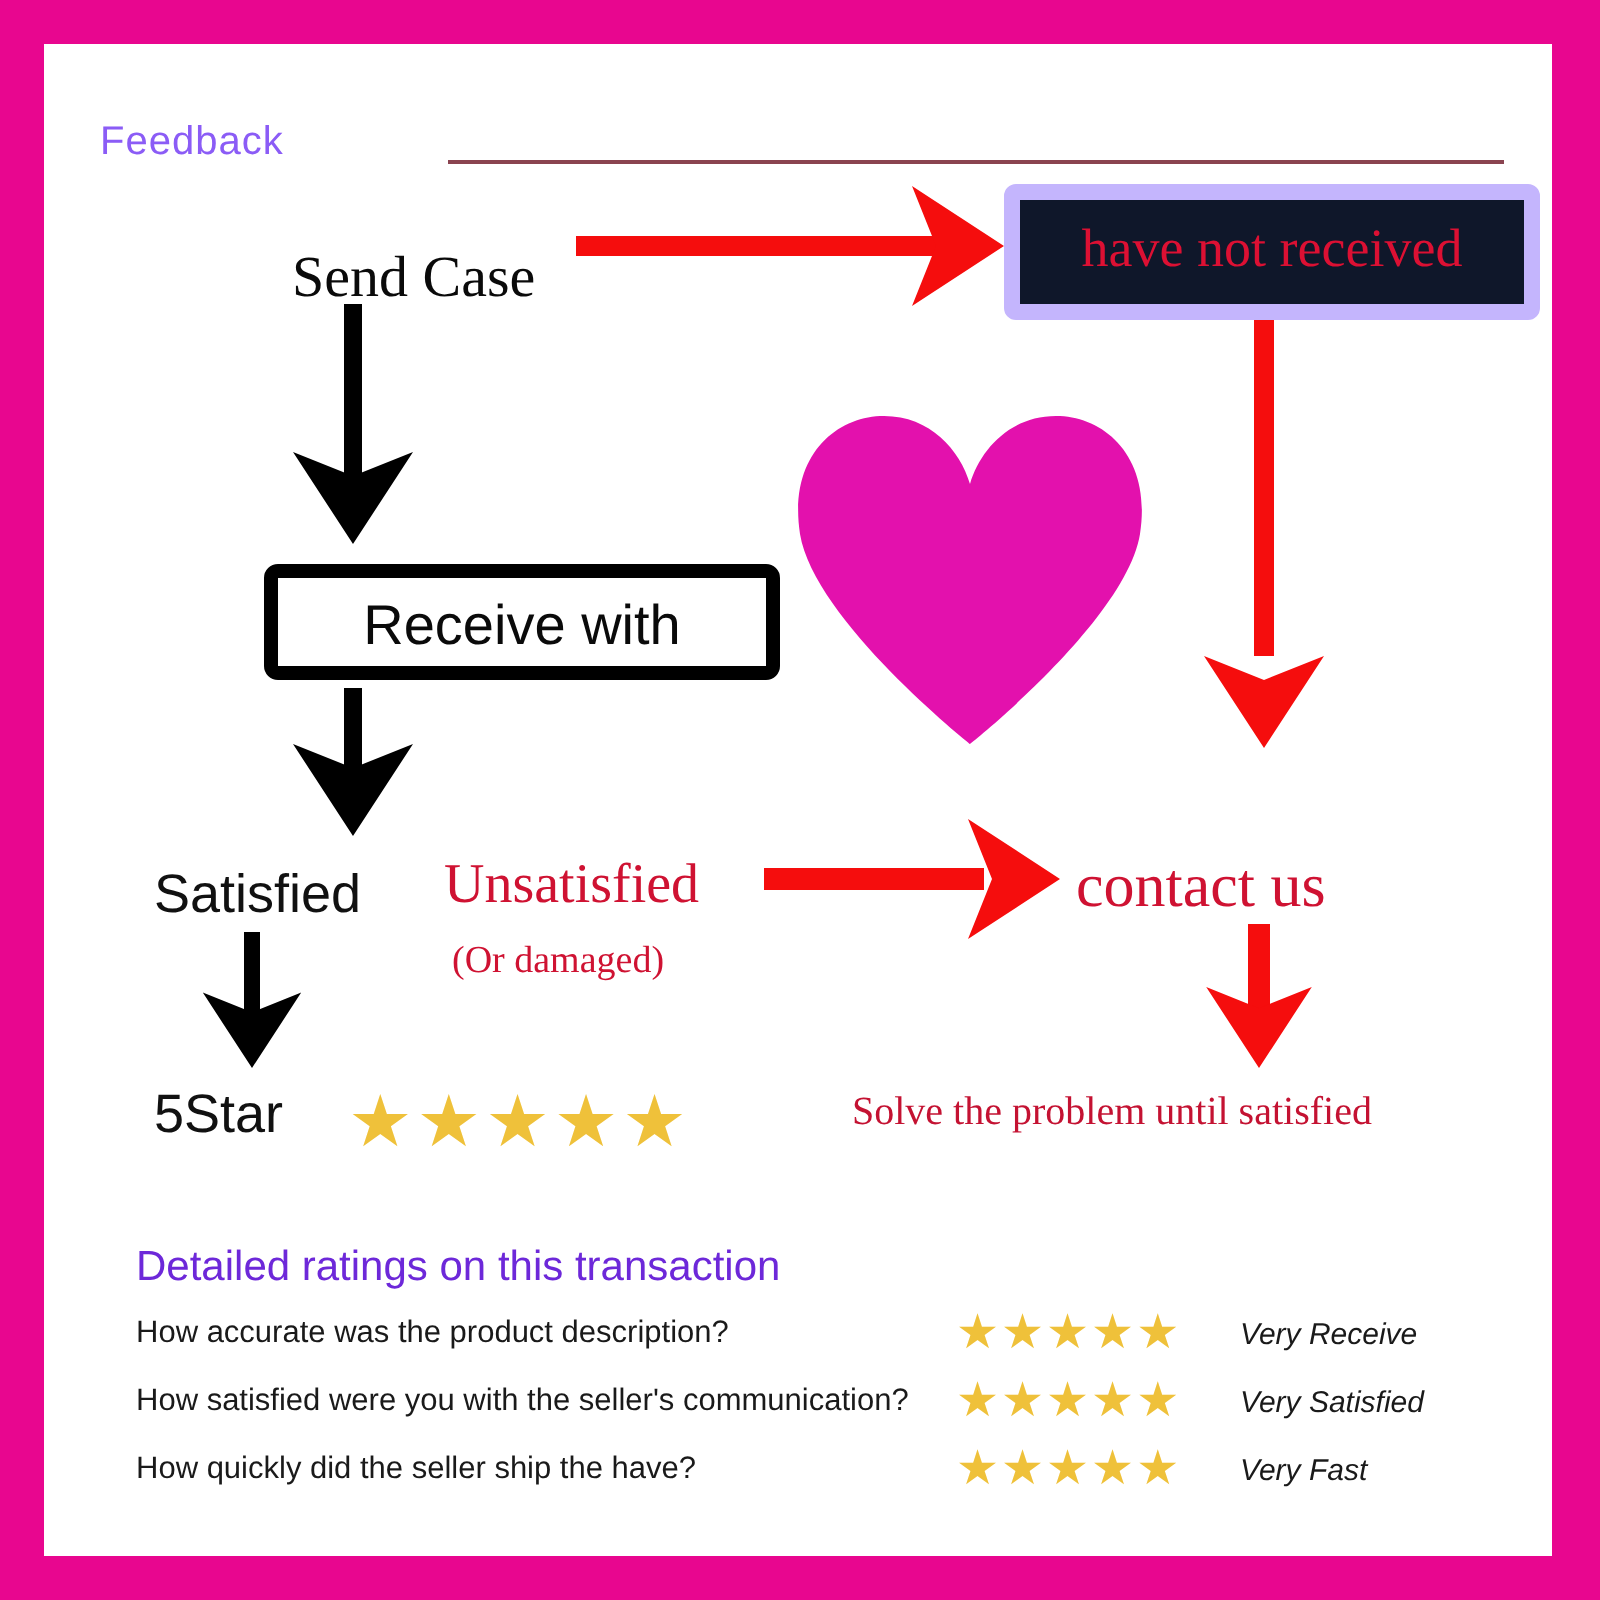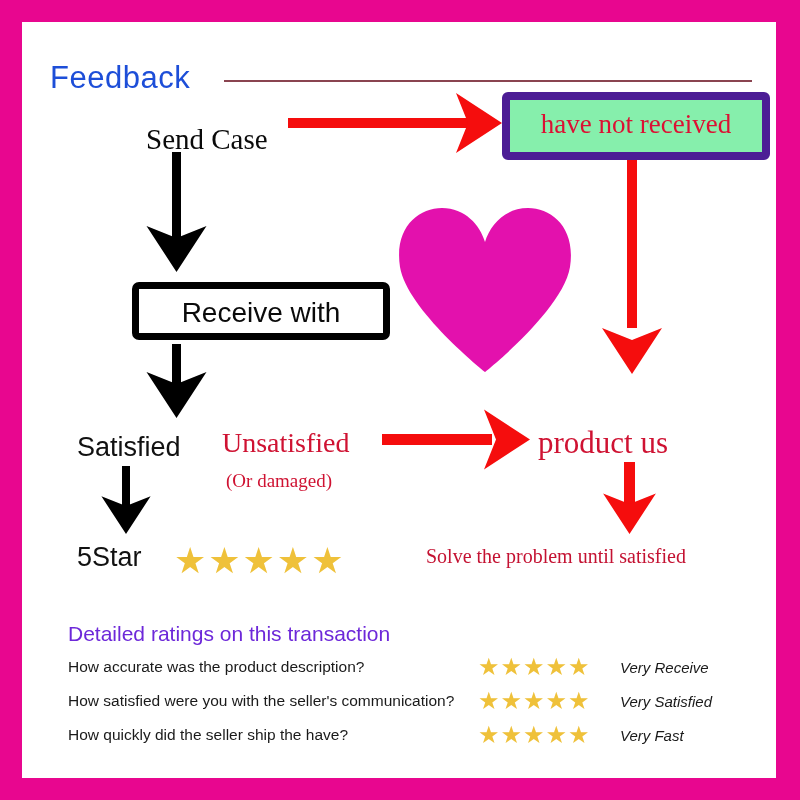--- a/index.html
+++ b/index.html
@@ -15,22 +15,22 @@
     width:754px; height:756px;
     background:#ffffff;
     overflow:hidden;
   }
   #canvas{ position:absolute; left:0; top:0; width:754px; height:756px; }
 
   
   .fb-title{
     position:absolute; left:28px; top:38px;
     font-family:"Liberation Sans", sans-serif;
-    font-size:31px; letter-spacing:.5px;
-    color:#1d4ed8; white-space:nowrap;
+    font-size:20px; letter-spacing:.5px;
+    color:#8b5cf6; white-space:nowrap;
   }
   .fb-rule{
     position:absolute; left:202px; top:58px;
     width:528px; height:2px; background:#8a4450;
   }
 
   
   .lbl{ position:absolute; white-space:nowrap; }
 
   .serif{ font-family:"Liberation Serif", serif; }
@@ -52,22 +52,22 @@
   .satisfied{ left:55px; top:410px; font-size:27px; color:#111; }
   .fivestar { left:55px; top:520px; font-size:27px; color:#111; }
 
   .unsat    { left:200px; top:405px; font-size:28px; color:#cf1232; }
   .unsat-sub{ left:204px; top:448px; font-size:19px; color:#cf1232; }
 
   
   .box-hnr{
     position:absolute; left:480px; top:70px;
     width:268px; height:68px;
-    border:8px solid #4c1d95; border-radius:6px;
-    background:#86efac; box-sizing:border-box;
+    border:8px solid #c4b5fd; border-radius:6px;
+    background:#0f172a; box-sizing:border-box;
   }
   .box-hnr span{
     position:absolute; left:0; right:0; top:9px;
     text-align:center; font-size:27px; color:#dc1033;
   }
 
   .contact-us{ left:516px; top:403px; font-size:31px; color:#cf1232; }
   .solve     { left:404px; top:523px; font-size:20px; color:#c41232; }
 
   
@@ -189,21 +189,21 @@
       <span style="color: rgb(239, 193, 58); font-size: 36px; line-height: 1;">★</span>
     </div>
 
   <div class="lbl serif unsat">Unsatisfied</div>
   <div class="lbl serif unsat-sub">(Or damaged)</div>
 
   <div class="box-hnr">
     <span class="serif">have not received</span>
   </div>
 
-  <div class="lbl serif contact-us">product us</div>
+  <div class="lbl serif contact-us">contact us</div>
   <div class="lbl serif solve">Solve the problem until satisfied</div>
 
   <div class="ratings">
     <div class="ratings-title">Detailed ratings on this transaction</div>
     <div id="rating-rows">
         <div class="rrow">
           <div class="rq">How accurate was the product description?</div>
           <div class="rstars">
             <span style="color: rgb(239, 193, 58); font-size: 24px; line-height: 1;">★</span>
             <span style="color: rgb(239, 193, 58); font-size: 24px; line-height: 1;">★</span>

